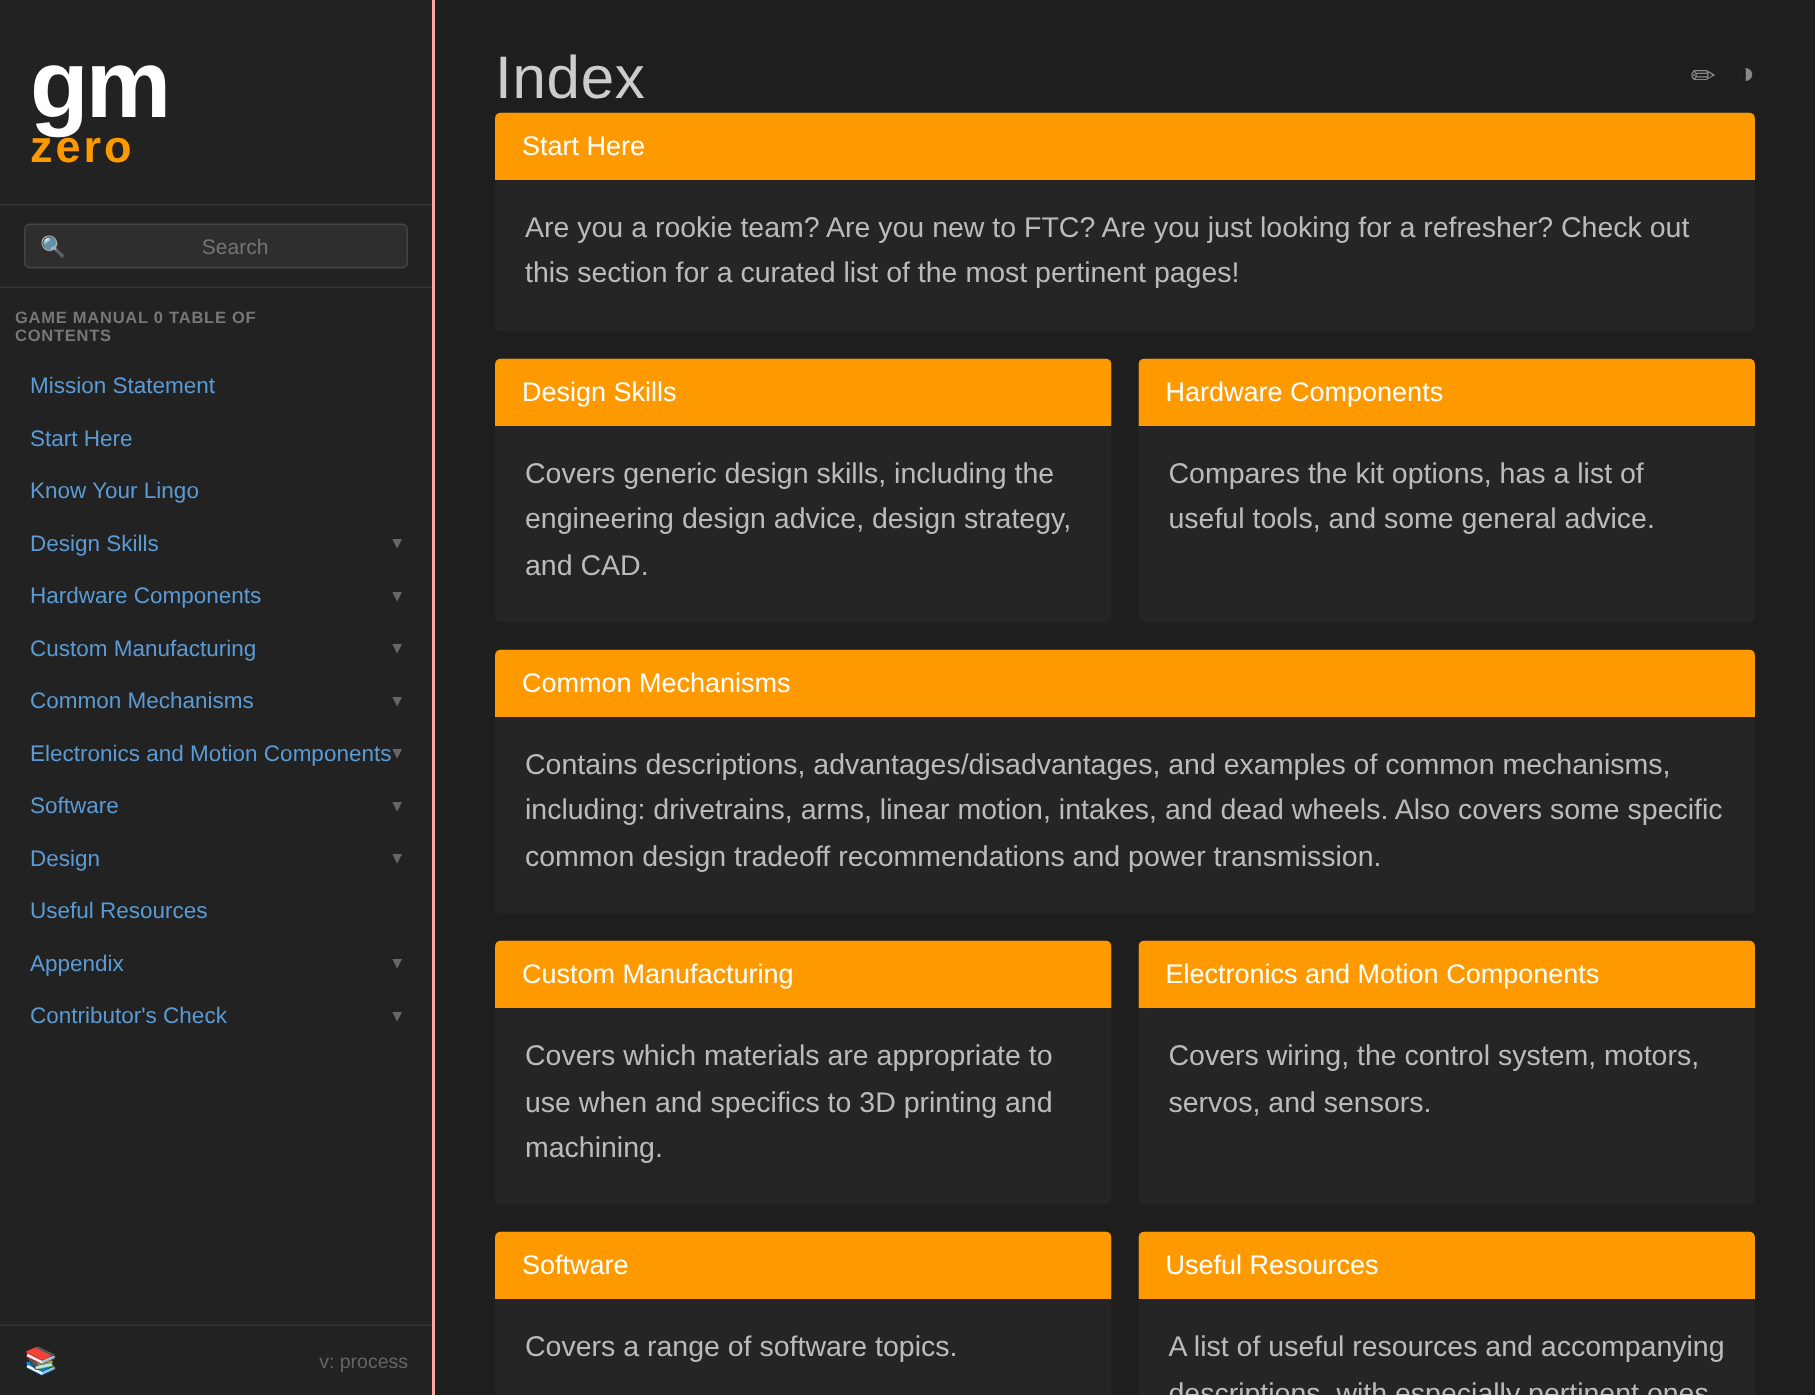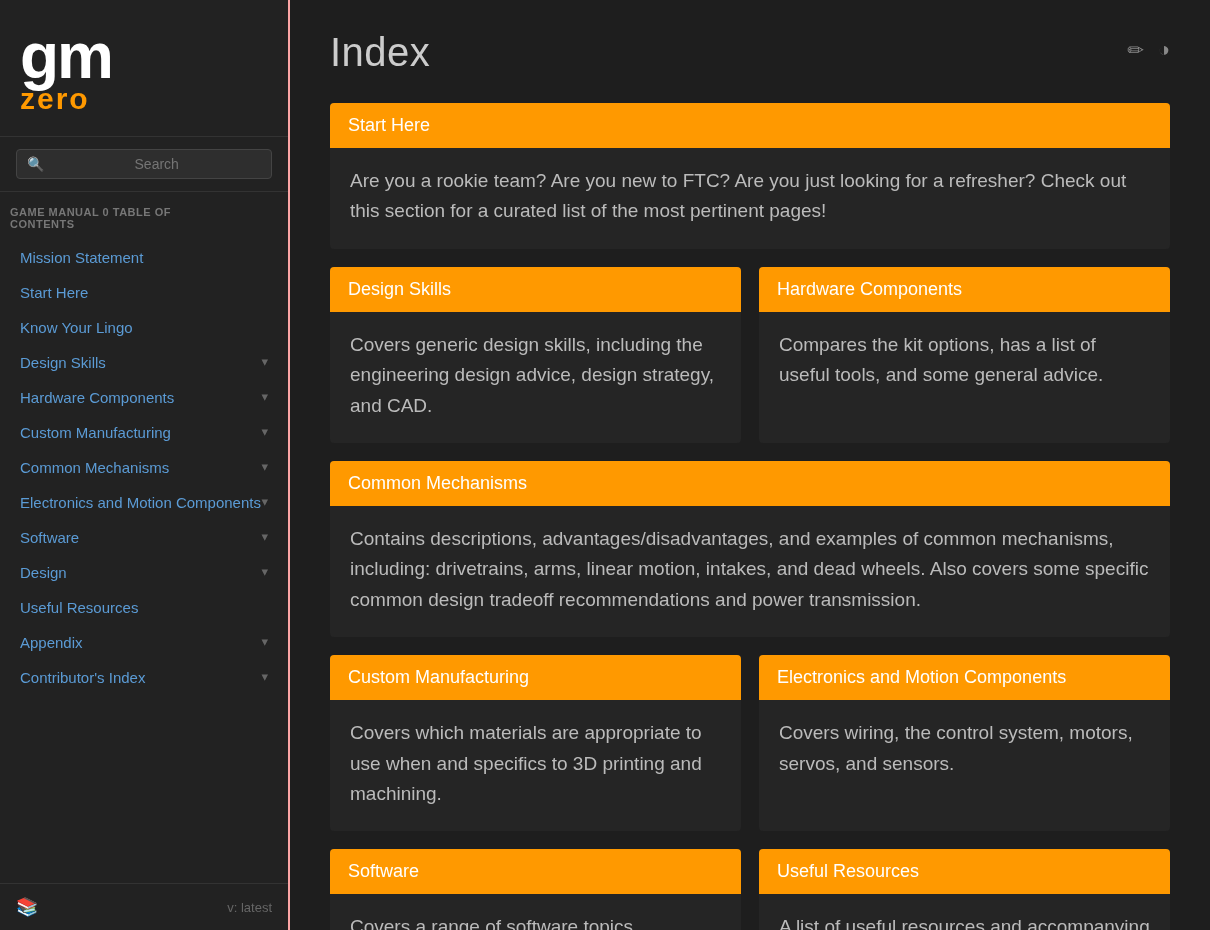--- a/index.html
+++ b/index.html
@@ -116,21 +116,20 @@
       flex: 1;
       background: #1e1e1e;
       padding: 30px 40px;
       overflow-y: auto;
     }
 
     .main-header {
       display: flex;
       justify-content: space-between;
       align-items: flex-start;
-      margin-bottom: 28px;
     }
 
     .page-title {
       font-size: 40px;
       font-weight: 400;
       color: #ccc;
       letter-spacing: 0.5px;
     }
 
     .header-icons {
@@ -240,28 +239,28 @@
       <span class="chevron">▾</span>
     </div>
     <div class="nav-item">
       <span>Useful Resources</span>
     </div>
     <div class="nav-item">
       <span>Appendix</span>
       <span class="chevron">▾</span>
     </div>
     <div class="nav-item">
-      <span>Contributor's Index</span>
+      <span>Contributor's Check</span>
       <span class="chevron">▾</span>
     </div>
   </nav>
 
   <div class="sidebar-footer">
     <span style="font-size:18px;">📚</span>
-    <span>v: latest</span>
+    <span>v: process</span>
   </div>
 </div>
 
 <div id="main">
   <div class="main-header">
     <h1 class="page-title">Index</h1>
     <div class="header-icons">
       <span class="header-icon">✏</span>
       <span class="header-icon">◑</span>
     </div>

